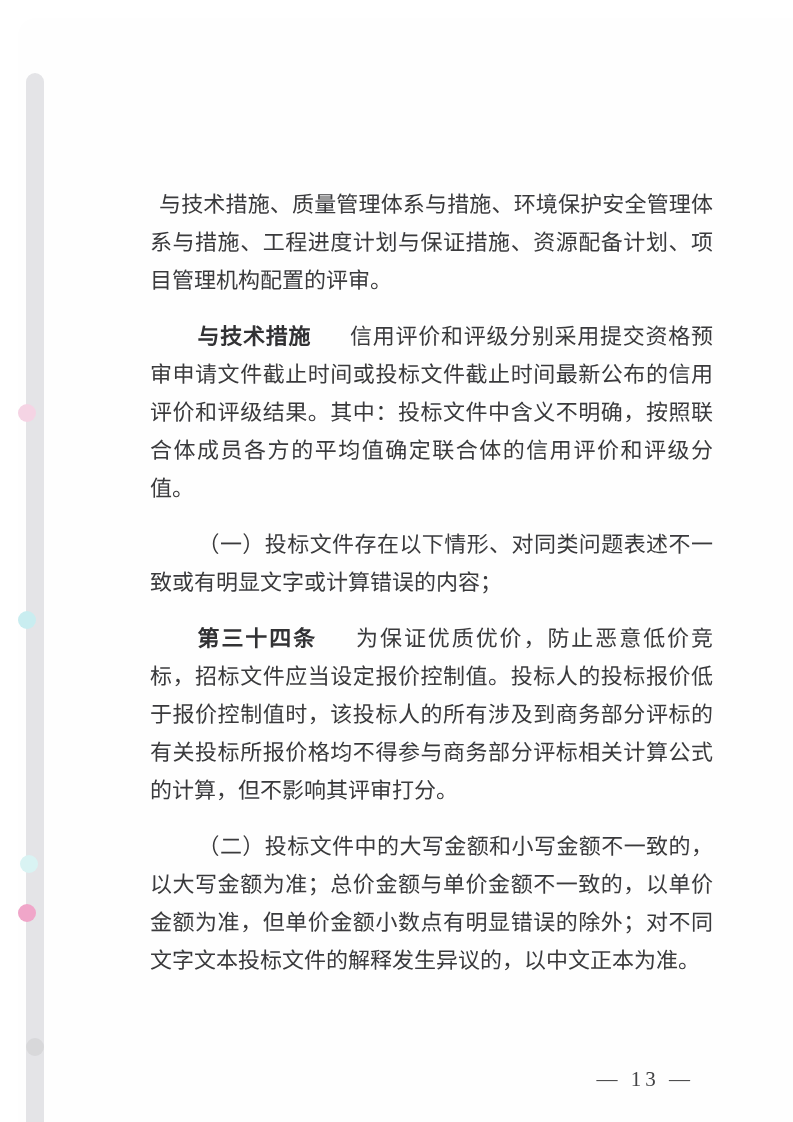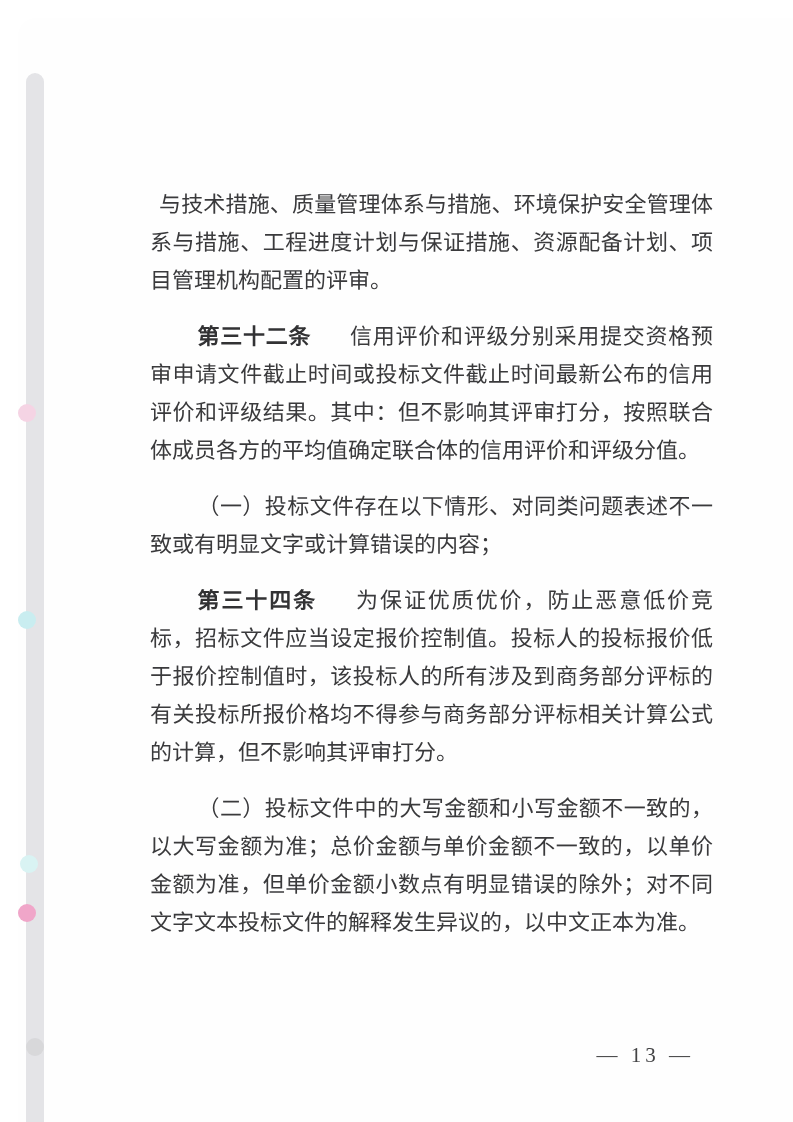--- a/index.html
+++ b/index.html
@@ -40,21 +40,21 @@
   }
   .para { text-indent: 1.75em; }
   .para.flush { text-indent: 0; }
   .term {
     font-weight: bold;
     color: #323234;
     margin-right: 0.95em;
   }
   .page-number {
     position: absolute;
-    top: 1016px;
+    top: 1040px;
     right: 108px;
     font-size: 21px;
     letter-spacing: 4px;
     color: #434345;
     font-family: Liberation Serif, serif;
   }
 </style>
 </head>
 <body>
 
@@ -64,21 +64,21 @@
   <div class="tick tick-pink-1"></div>
   <div class="tick tick-cyan-1"></div>
   <div class="tick tick-cyan-2"></div>
   <div class="tick tick-pink-2"></div>
   <div class="tick tick-gray-1"></div>
 
   <div class="text-block">
 
     <p class="para flush"><span>与技术措施、质量管理体系与措施、环境保护安全管理体系与措施、工程进度计划与保证措施、资源配备计划、项目管理机构配置的评审。</span></p>
 
-    <p class="para"><span class="term">第三十二条</span><span>信用评价和评级分别采用提交资格预审申请文件截止时间或投标文件截止时间最新公布的信用评价和评级结果。其中：但不影响其评审打分，按照联合体成员各方的平均值确定联合体的信用评价和评级分值。</span></p>
+    <p class="para"><span class="term">与技术措施</span><span>信用评价和评级分别采用提交资格预审申请文件截止时间或投标文件截止时间最新公布的信用评价和评级结果。其中：投标文件中含义不明确，按照联合体成员各方的平均值确定联合体的信用评价和评级分值。</span></p>
 
 
     <p class="para"><span>（一）投标文件存在以下情形、对同类问题表述不一致或有明显文字或计算错误的内容；</span></p>
 
     <p class="para"><span class="term">第三十四条</span><span>为保证优质优价，防止恶意低价竞标，招标文件应当设定报价控制值。投标人的投标报价低于报价控制值时，该投标人的所有涉及到商务部分评标的有关投标所报价格均不得参与商务部分评标相关计算公式的计算，但不影响其评审打分。</span></p>
 
     <p class="para"><span>（二）投标文件中的大写金额和小写金额不一致的，以大写金额为准；总价金额与单价金额不一致的，以单价金额为准，但单价金额小数点有明显错误的除外；对不同文字文本投标文件的解释发生异议的，以中文正本为准。</span></p>
 
   </div>
 

